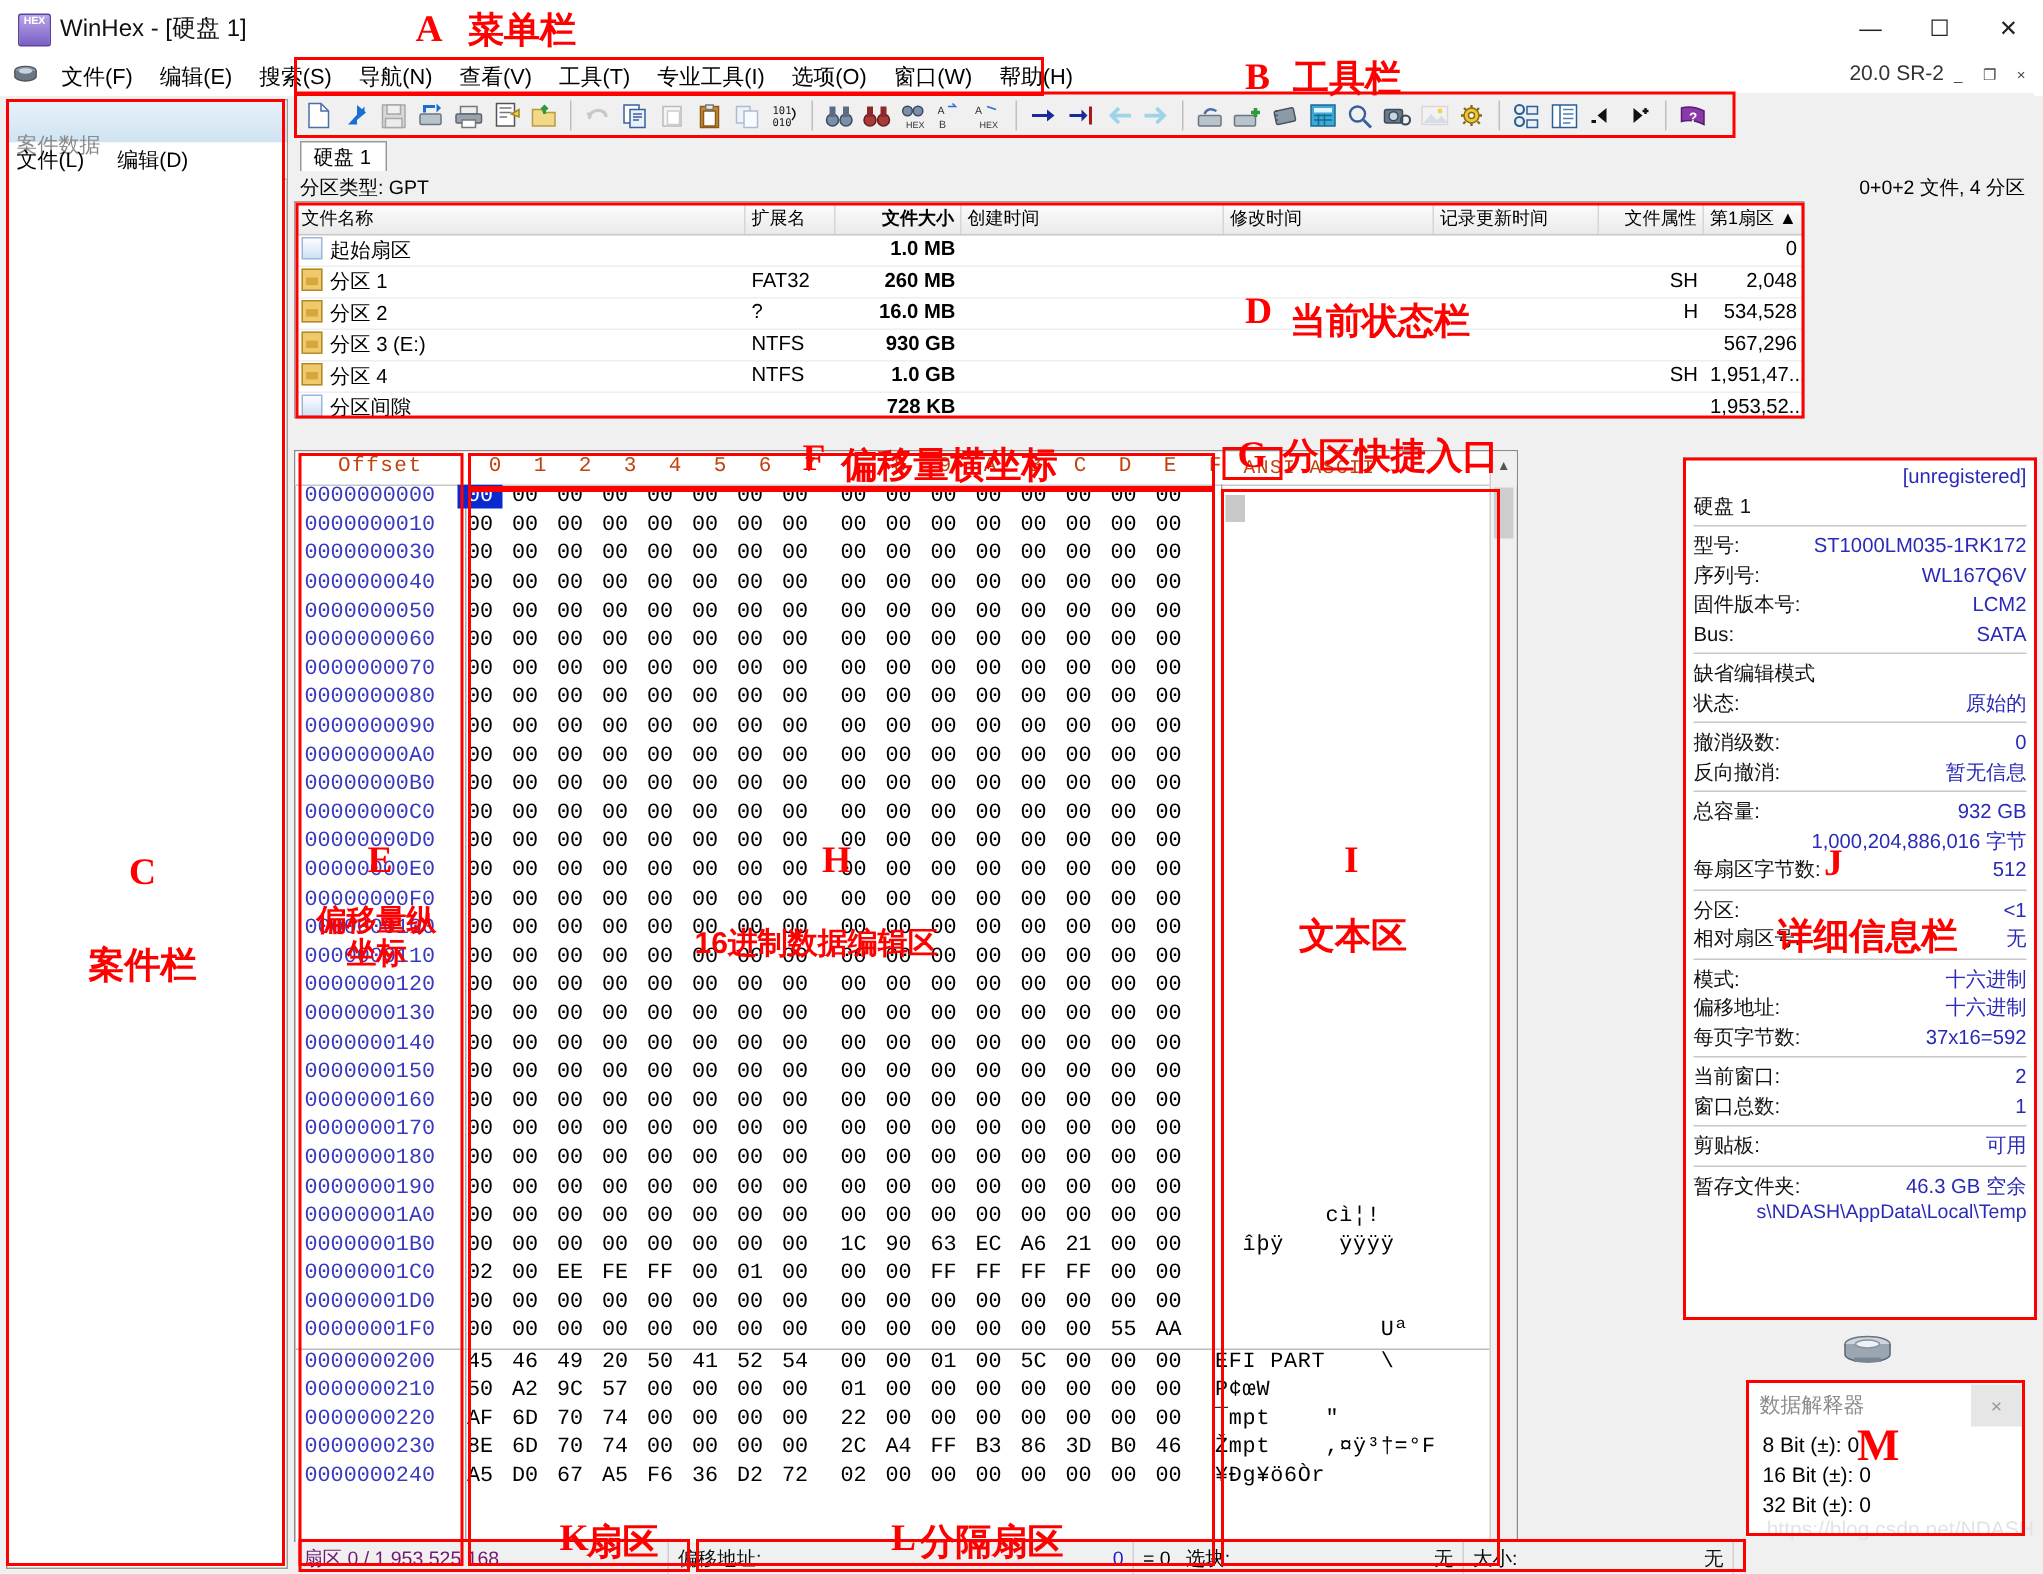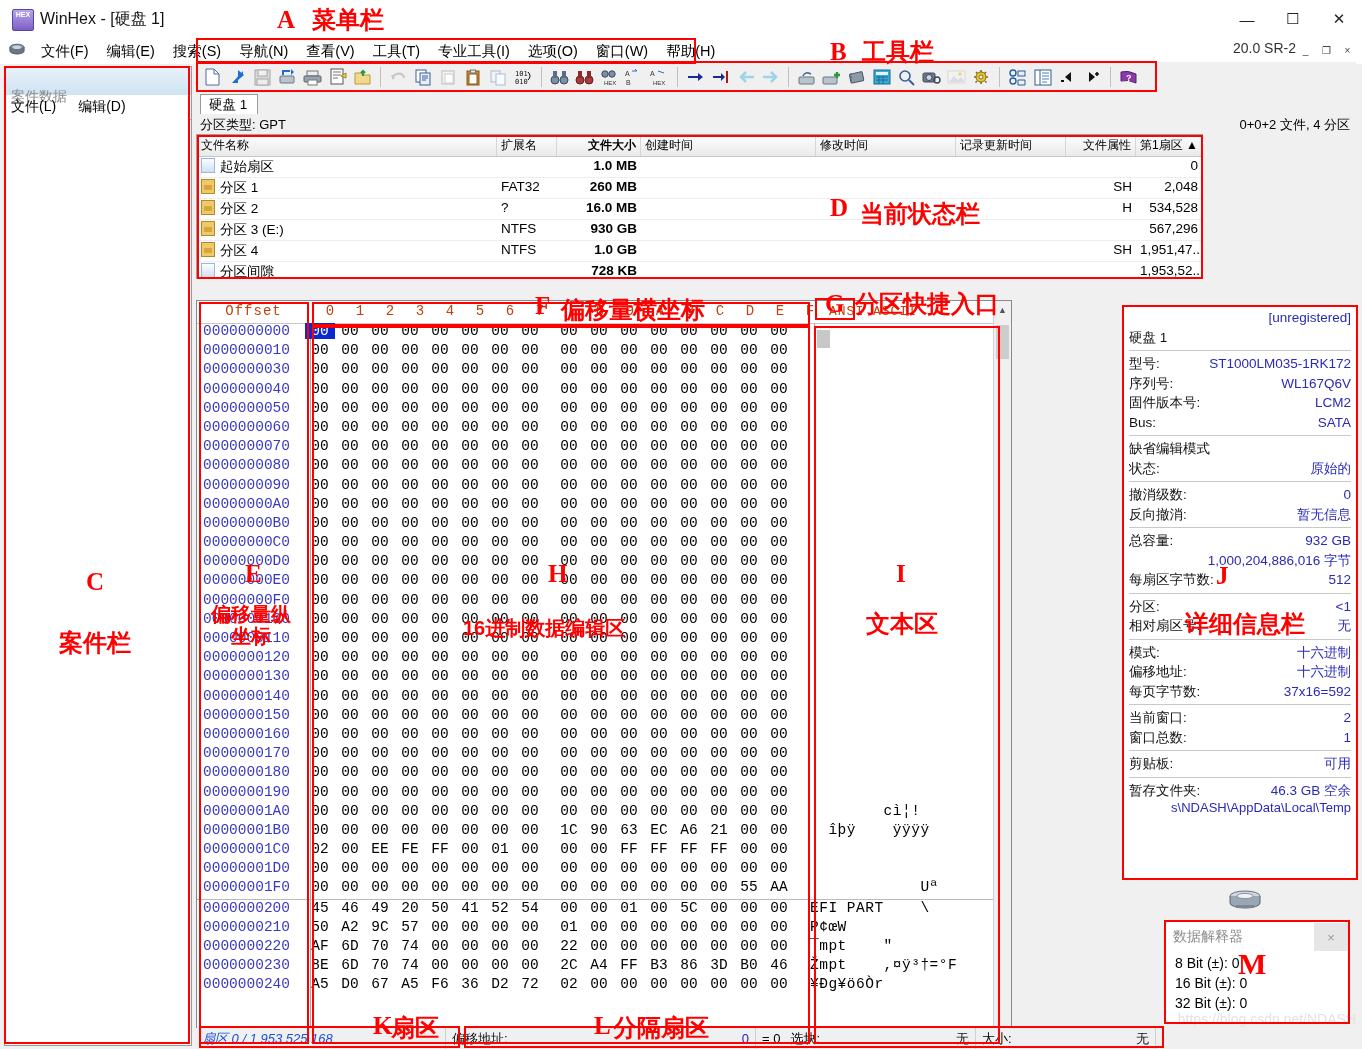--- a/index.html
+++ b/index.html
@@ -129,21 +129,21 @@
     padding-left:8px;color:#8c8c8c;font-size:14px;}
   .di-x{width:34px;height:28px;background:#e6e6e6;display:flex;align-items:center;justify-content:center;
     color:#999;font-size:13px;margin:1px;}
   .di-row{font-size:14px;padding-left:10px;line-height:20px;font-family:"Liberation Sans",sans-serif;}
 
   
   .statusbar{position:absolute;left:196px;top:1028px;width:1166px;height:21px;background:#f0f0f0;
     font-size:13px;display:flex;align-items:center;}
   .sb-cell{height:21px;display:flex;align-items:center;padding:0 6px;box-sizing:border-box;
     border-right:1px solid #cfcfcf;white-space:nowrap;}
-  .sb-c1{width:250px;color:#1d4ed8;font-style:italic;}
+  .sb-c1{width:250px;color:#701a75;}
   .sb-c2{width:310px;}
   .sb-c2 .kk{color:#111;}
   .sb-c2 .vv{color:#1a1acc;margin-left:auto;}
   .sb-c3{width:220px;}
   .sb-c3 .vv{margin-left:auto;color:#111;}
   .sb-c4{width:180px;}
   .sb-c4 .vv{margin-left:auto;color:#111;}
 
   
   .ann{position:absolute;color:#ff0000;font-weight:bold;pointer-events:none;

